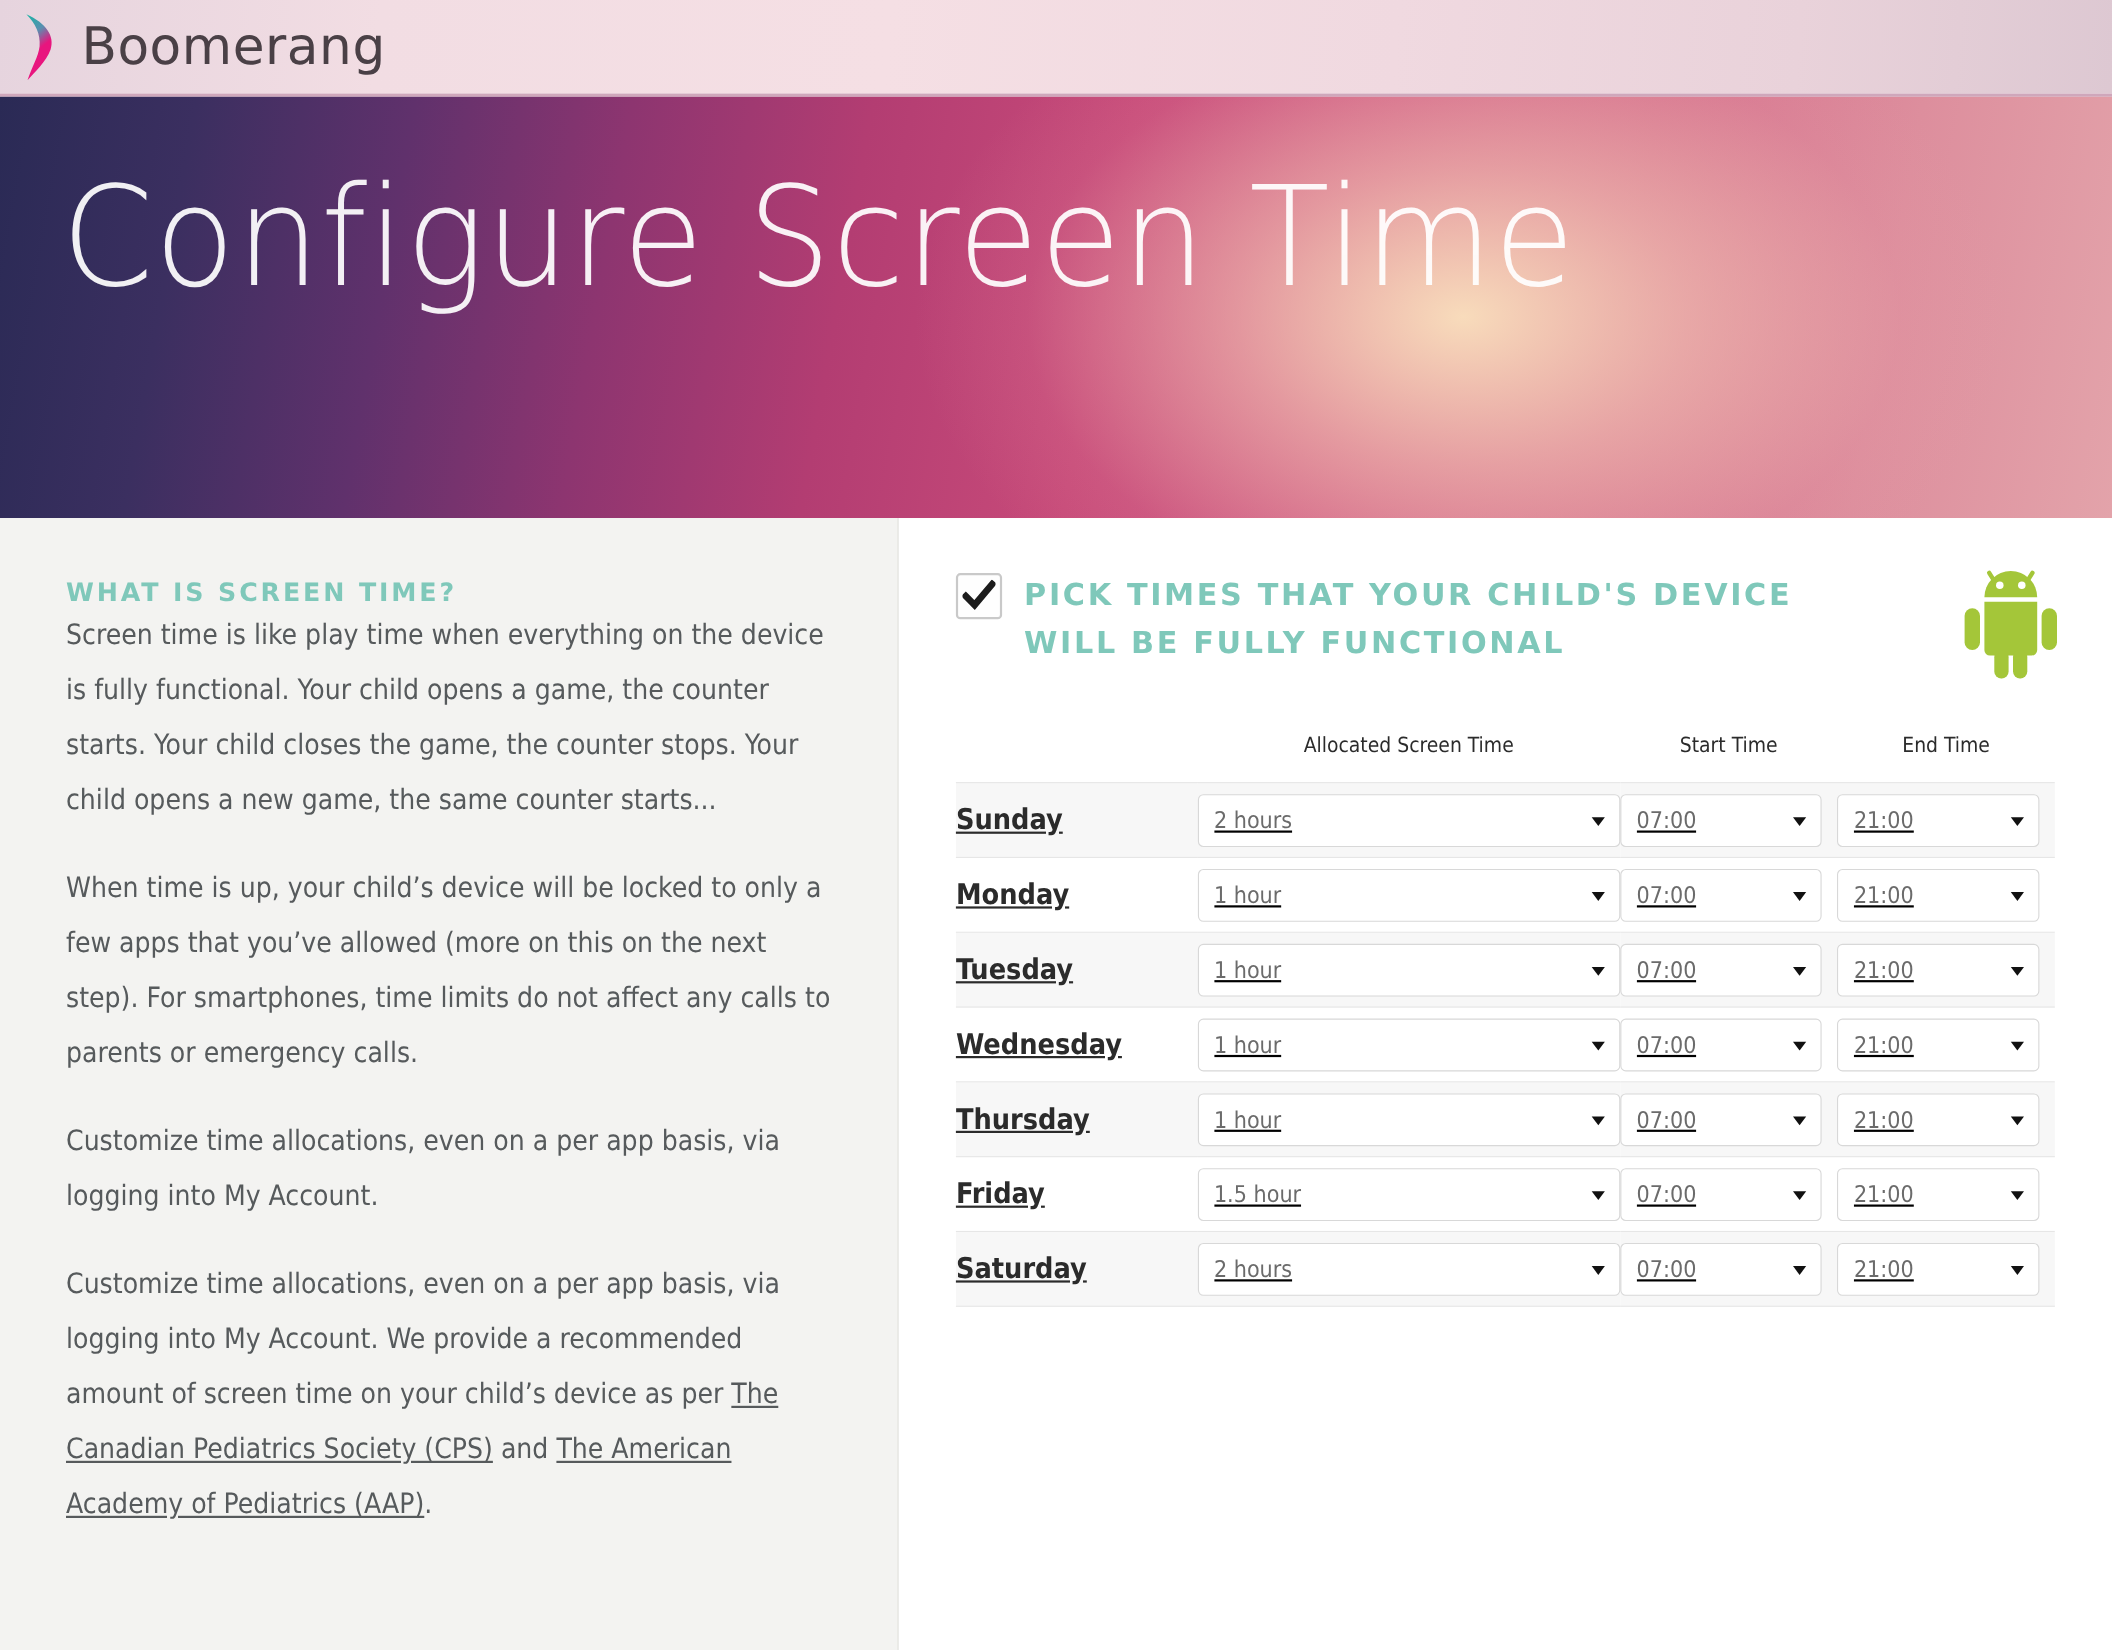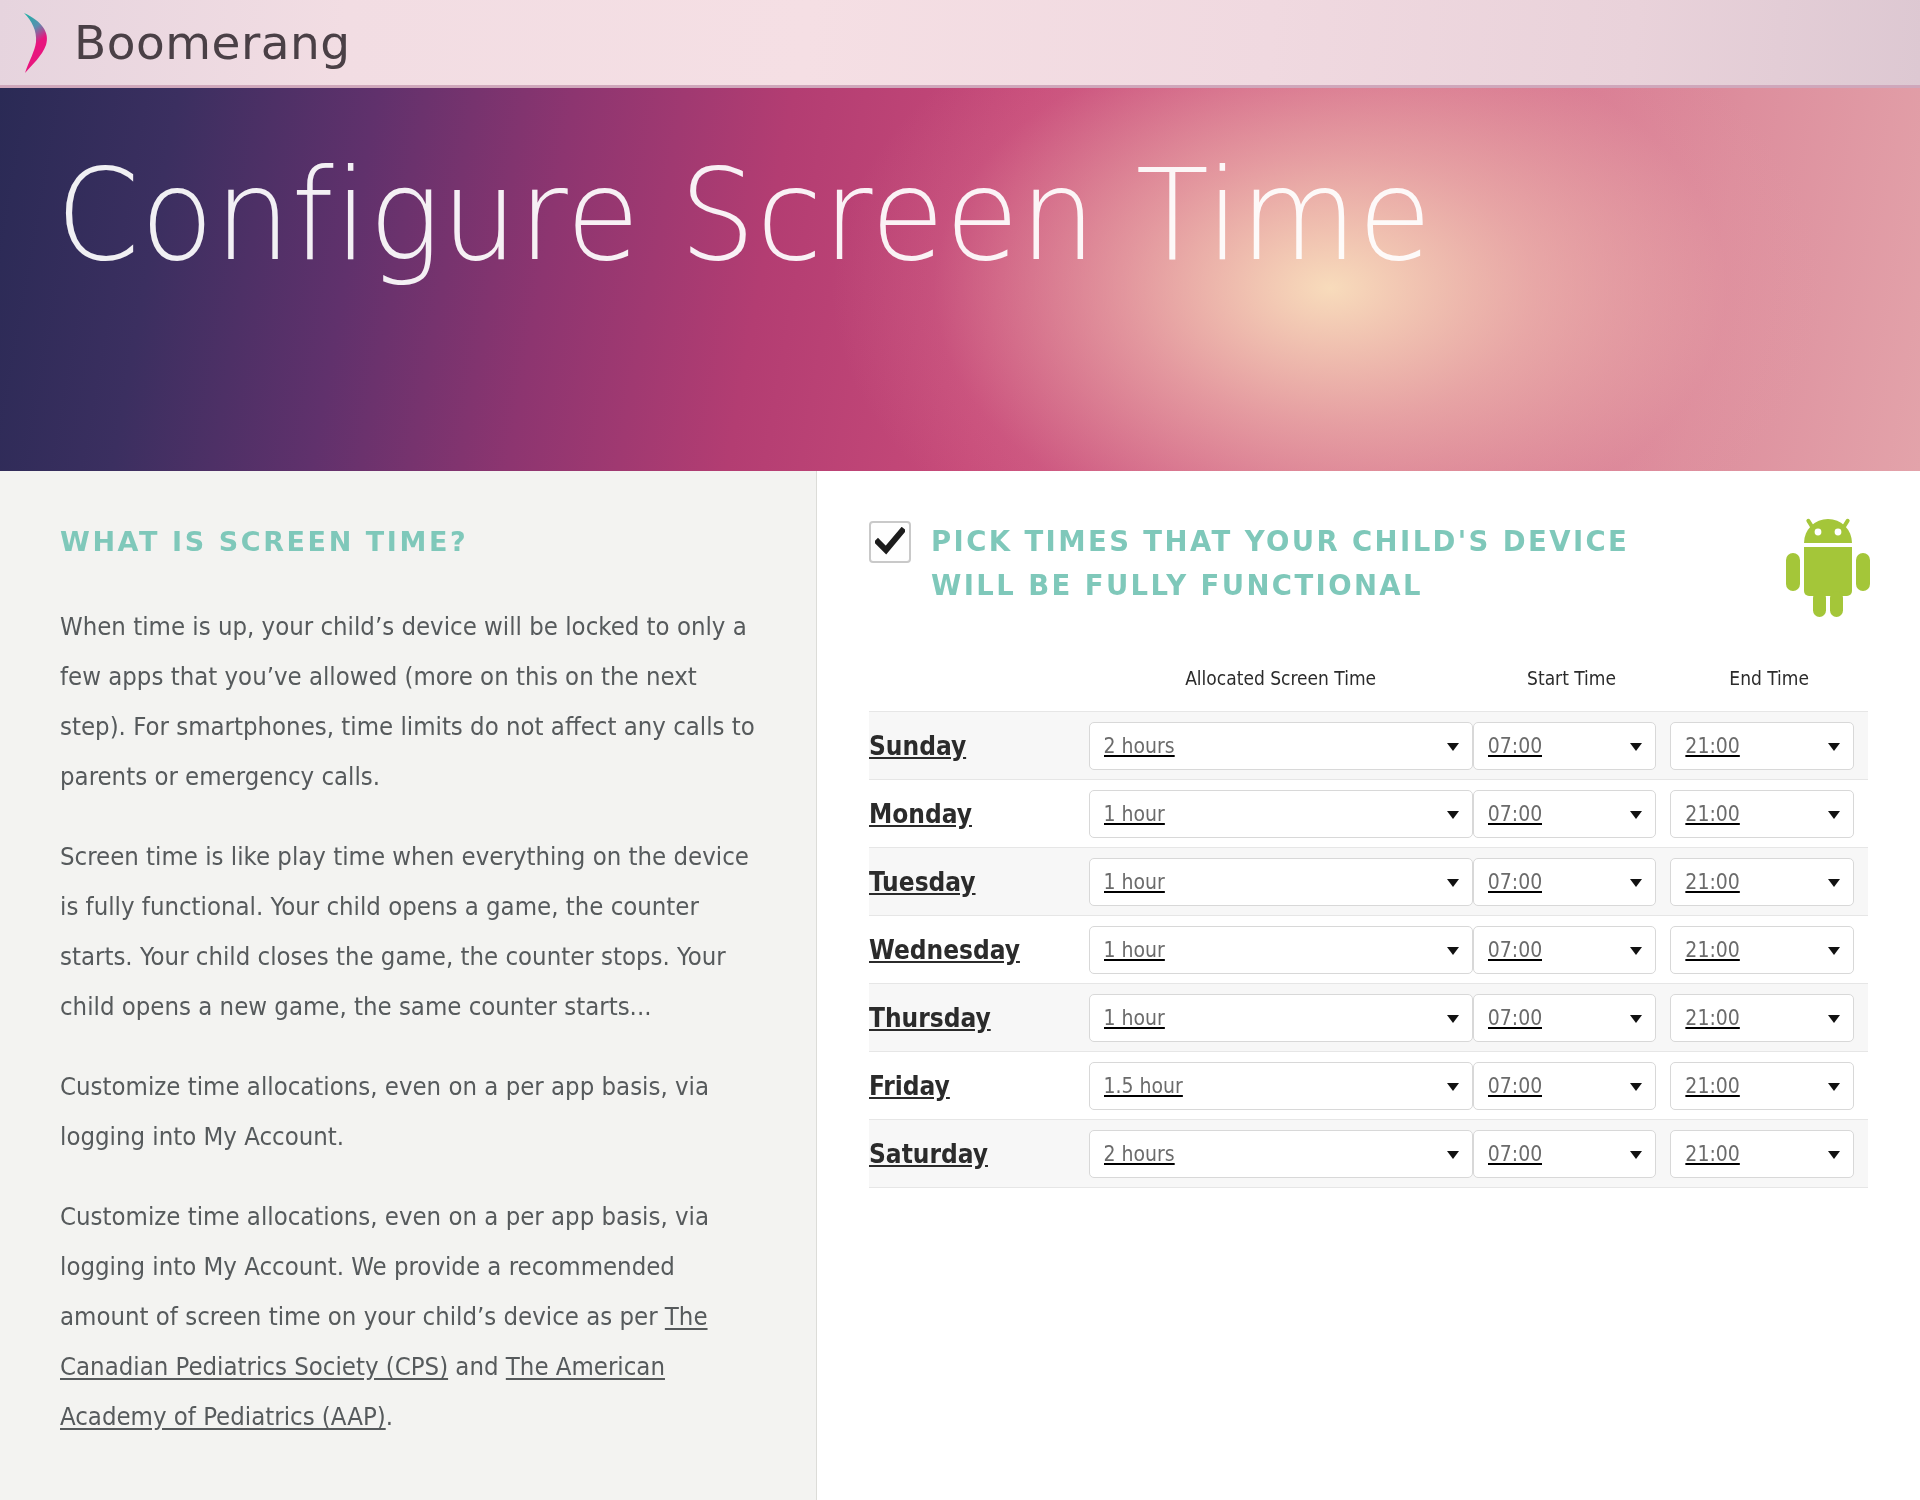--- a/index.html
+++ b/index.html
@@ -109,25 +109,24 @@
 
   
   .leftcol {
     width: 817px;
     background: #f3f3f1;
     border-right: 1px solid #dcdcd8;
     padding: 55px 60px 0 60px;
   }
   .side-heading {
     font-family: "DejaVu Sans", sans-serif;
-    font-size: 27px;
+    font-size: 23px;
     font-weight: 700;
     color: #7fc8ba;
     letter-spacing: 2.6px;
-    margin-bottom: 44px;
   }
   .side-p {
     font-family: "DejaVu Sans Condensed", "DejaVu Sans", sans-serif;
     font-size: 25.5px;
     line-height: 50px;
     color: #565a5c;
     margin-bottom: 30px;
     font-stretch: condensed;
   }
   .side-p a {
@@ -320,22 +319,22 @@
 
   <div class="hero">
     <div class="hero-title">Configure Screen Time</div>
   </div>
 
   <div class="content">
 
     <div class="leftcol">
       <div class="side-heading">WHAT IS SCREEN TIME?</div>
 
+      <p class="side-p">Screen time is like play time when everything on the device is fully functional. Your child opens a game, the counter starts. Your child closes the game, the counter stops. Your child opens a new game, the same counter starts...</p>
       <p class="side-p">When time is up, your child’s device will be locked to only a few apps that you’ve allowed (more on this on the next step). For smartphones, time limits do not affect any calls to parents or emergency calls.</p>
-      <p class="side-p">Screen time is like play time when everything on the device is fully functional. Your child opens a game, the counter starts. Your child closes the game, the counter stops. Your child opens a new game, the same counter starts...</p>
       <p class="side-p">Customize time allocations, even on a per app basis, via logging into My Account.</p>
 
       <p class="side-p"><span>Customize time allocations, even on a per app basis, via logging into My Account. We provide a recommended amount of screen time on your child’s device as per </span><a href="#">The Canadian Pediatrics Society (CPS)</a><span> and </span><a href="#">The American Academy of Pediatrics (AAP)</a><span>.</span></p>
     </div>
 
     <div class="rightcol">
 
       <div class="panel-head">
         <div class="checkbox">
           <svg width="30" height="30" viewBox="0 0 30 30">

